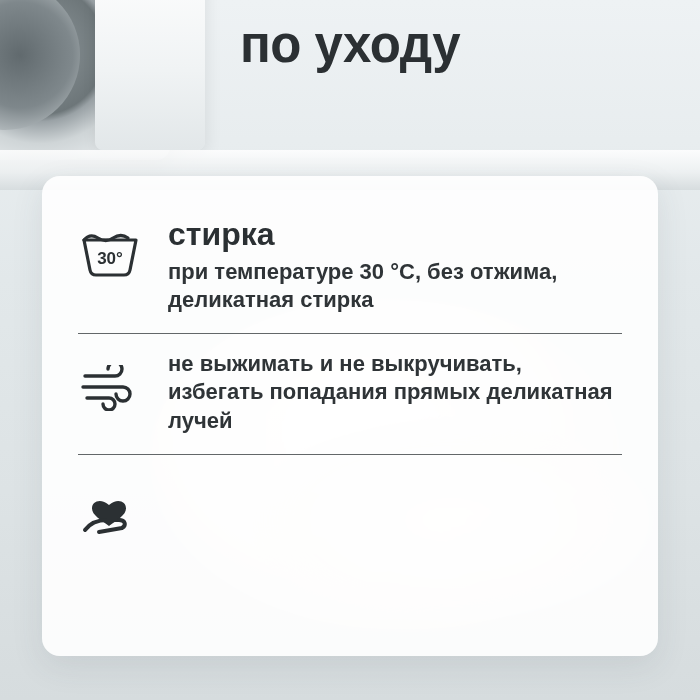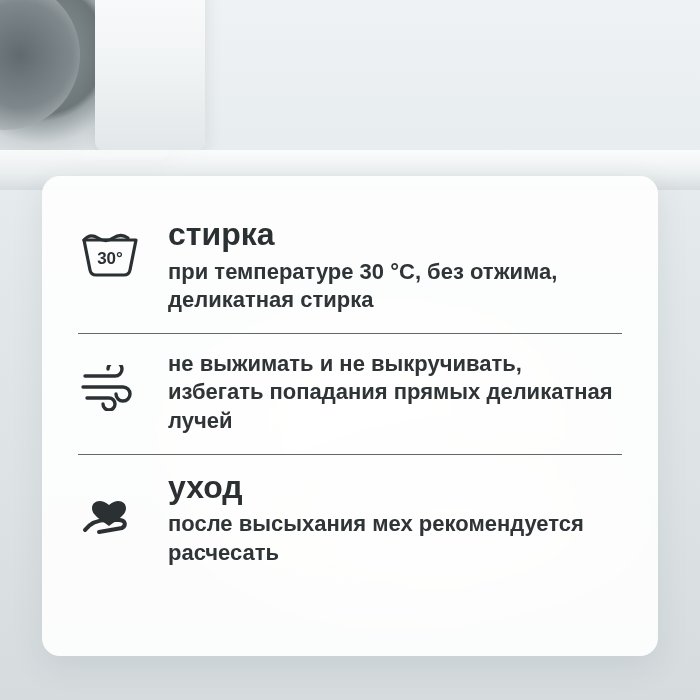--- a/index.html
+++ b/index.html
@@ -152,20 +152,21 @@
 
   <div class="bg-wall"></div>
   <div class="bg-machine"></div>
   <div class="bg-machine-door"></div>
   <div class="bg-machine-body"></div>
   <div class="bg-counter"></div>
   <div class="bg-fur"></div>
   <div class="bg-fur2"></div>
 
   <div class="title">
+    <span class="line2">по уходу</span>
   </div>
 
   <div class="card">
 
     <div class="row r1">
       <div class="icon-wrap">
         <svg width="60" height="52" viewBox="0 0 60 52" aria-hidden="true">
           <path d="M4 10 L56 10 L50 40 Q49 45 44 45 L16 45 Q11 45 10 40 Z" fill="none" stroke="#2b3033" stroke-width="3.2" stroke-linejoin="round"></path>
           <path d="M4 10 Q10 3 18 8 Q26 13 33 8 Q41 3 48 8" fill="none" stroke="#2b3033" stroke-width="3.2" stroke-linecap="round"></path>
           <text x="30" y="34" font-family="'Liberation Sans', sans-serif" font-size="17" font-weight="bold" fill="#2b3033" text-anchor="middle">30°</text>
@@ -195,20 +196,16 @@
     <div class="divider"></div>
 
     <div class="row r3">
       <div class="icon-wrap">
         <svg width="62" height="54" viewBox="0 0 62 54" aria-hidden="true">
           <path d="M30 23 C22 16 13 19 13 26.5 C13 33 22 38 30 44 C38 38 47 33 47 26.5 C47 19 38 16 30 23 Z" fill="#2b3033"></path>
           <path d="M6 48 C12 40 20 38 28 38 L40 38" fill="none" stroke="#2b3033" stroke-width="4" stroke-linecap="round"></path>
           <path d="M40 38 C46 38 48 43 43 46 L20 50" fill="none" stroke="#2b3033" stroke-width="4" stroke-linecap="round" stroke-linejoin="round"></path>
         </svg>
       </div>
-      <div class="texts">
-        <p class="heading">уход</p>
-        <p class="body">после высыхания мех рекомендуется расчесать</p>
-      </div>
     </div>
 
   </div>
 </div>
 
 </body></html>

